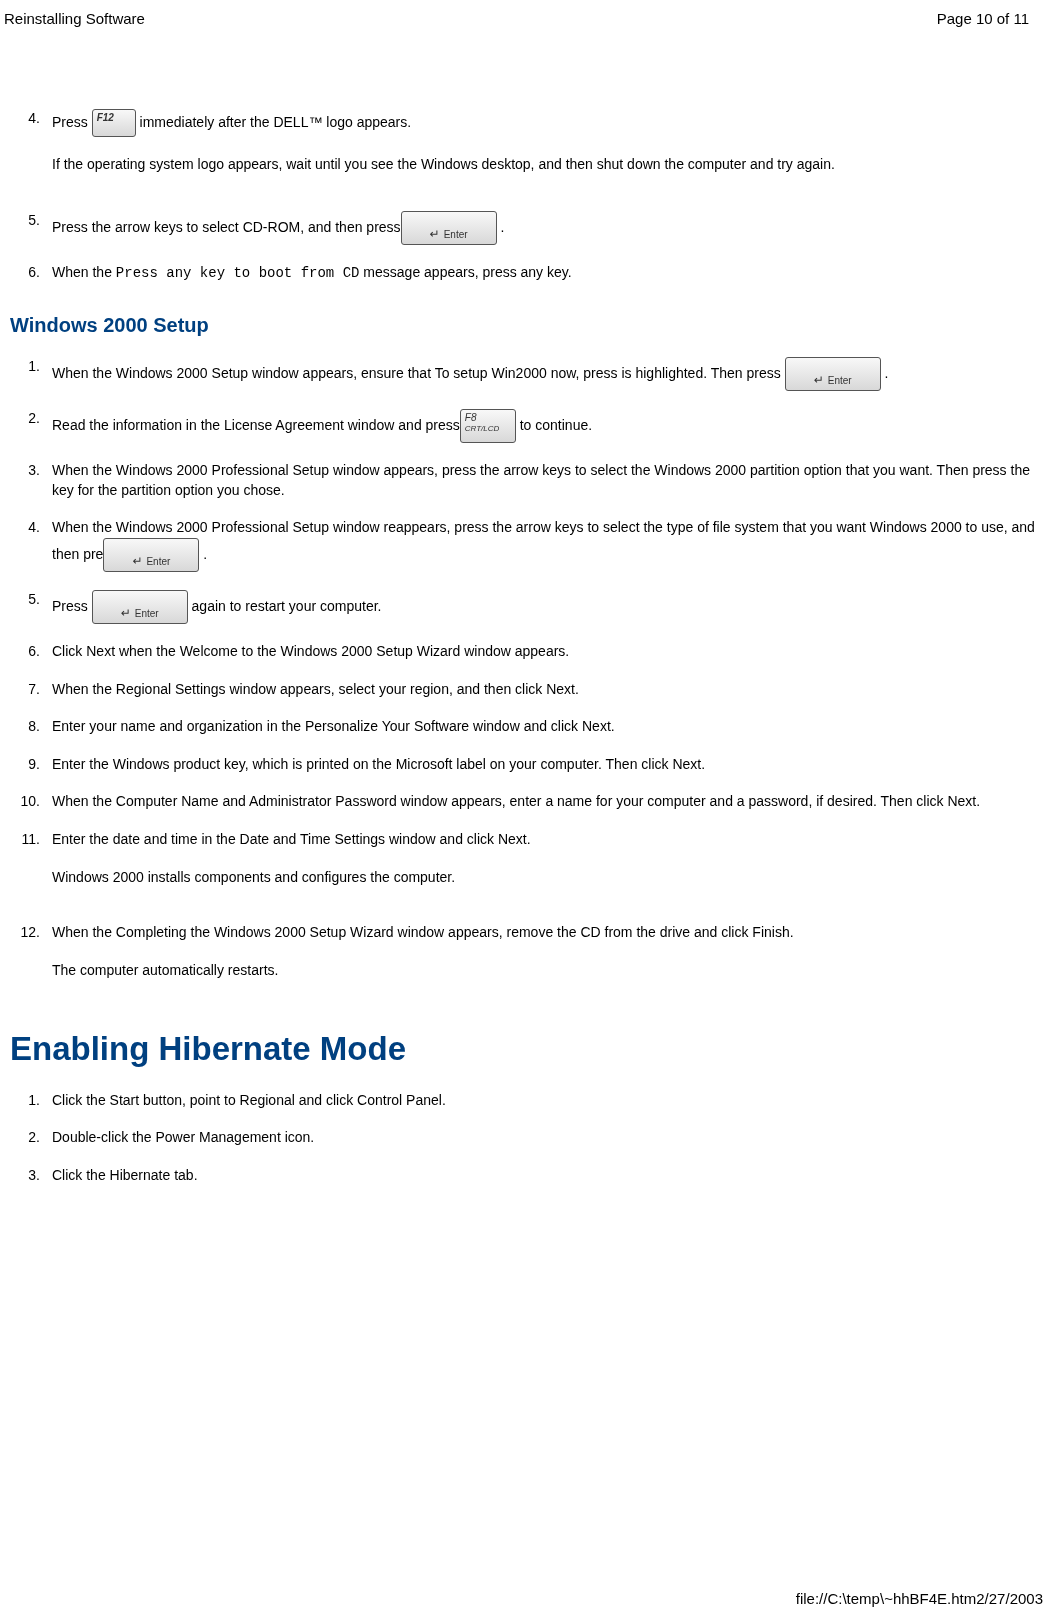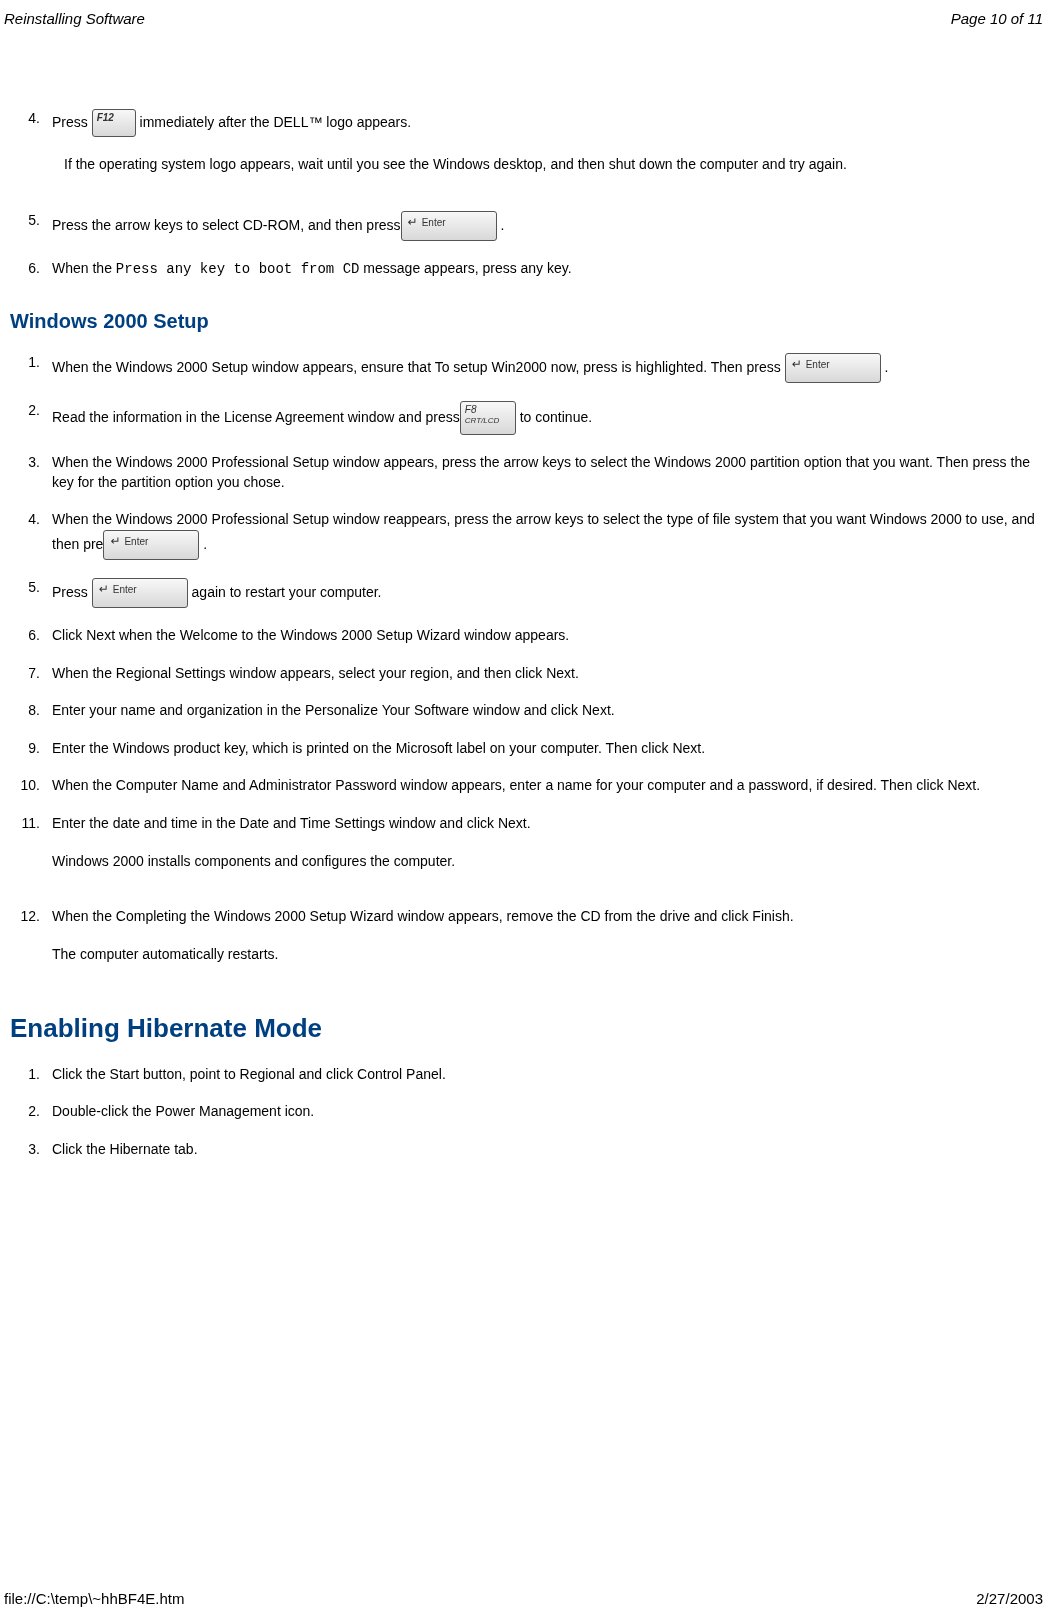--- a/index.html
+++ b/index.html
@@ -13,24 +13,23 @@
     }
     .page {
       width: 1049px;
       height: 1615px;
       position: relative;
       box-sizing: border-box;
     }
     .header {
       display: flex;
       justify-content: space-between;
-      padding: 8px 6px 0 4px;
+      padding: 8px 20px 0 4px;
       font-size: 15px;
       color: #000;
-      font-style: italic;
     }
     .content {
       padding: 10px 10px 0 10px;
     }
     ol {
       margin: 0;
       padding: 0;
       list-style: none;
     }
     li.item {
@@ -53,21 +52,21 @@
       margin-bottom: 18px;
     }
     h2.h2 {
       color: #004080;
       font-size: 20px;
       font-weight: bold;
       margin: 28px 0 18px 0;
     }
     h2.h1 {
       color: #004080;
-      font-size: 26px;
+      font-size: 33px;
       font-weight: bold;
       margin: 28px 0 18px 0;
     }
     .key-img {
       display: inline-block;
       vertical-align: middle;
       border: 1px solid #555;
       background: linear-gradient(#f8f8f8, #d8d8d8);
       border-radius: 3px;
       font-size: 10px;
@@ -79,22 +78,22 @@
     .key-f12 {
       width: 44px;
       height: 28px;
       padding: 3px 4px;
       font-style: italic;
       font-weight: bold;
     }
     .key-enter {
       width: 96px;
       height: 30px;
-      padding: 4px 6px;
-      text-align: left;
+      padding: 16px 6px;
+      text-align: center;
       position: relative;
     }
     .key-enter::before {
       content: "↵";
       font-size: 12px;
       margin-right: 4px;
       display: inline-block;
     }
     .key-f8 {
       width: 56px;
@@ -119,42 +118,42 @@
     }
     strong {
       font-weight: normal;
     }
     .footer {
       position: absolute;
       bottom: 6px;
       left: 4px;
       right: 6px;
       display: flex;
-      justify-content: space-between;
+      justify-content: flex-end;
       font-size: 15px;
     }
   </style>
 </head>
 <body>
 
 <div class="page">
 
   <div class="header">
     <span>Reinstalling Software</span>
     <span>Page 10 of 11</span>
   </div>
 
   <div class="content">
 
     <ol style="margin-top:70px;">
       <li class="item">
         <span class="num">4.</span>
         <span class="text">
           <span>Press </span><span class="key-img key-f12">F12</span><span> immediately after the DELL™ logo appears.</span>
-          <div class="sub-para" style="margin-left:12px;">If the operating system logo appears, wait until you see the Windows desktop, and then shut down the computer and try again.</div>
+          <div class="sub-para" style="margin-left:0;">If the operating system logo appears, wait until you see the Windows desktop, and then shut down the computer and try again.</div>
         </span>
       </li>
       <li class="item">
         <span class="num">5.</span>
         <span class="text">
           <span>Press the arrow keys to select </span><strong>CD-ROM</strong><span>, and then press</span><span class="key-img key-enter">Enter</span><span>  .</span>
         </span>
       </li>
       <li class="item">
         <span class="num">6.</span>

